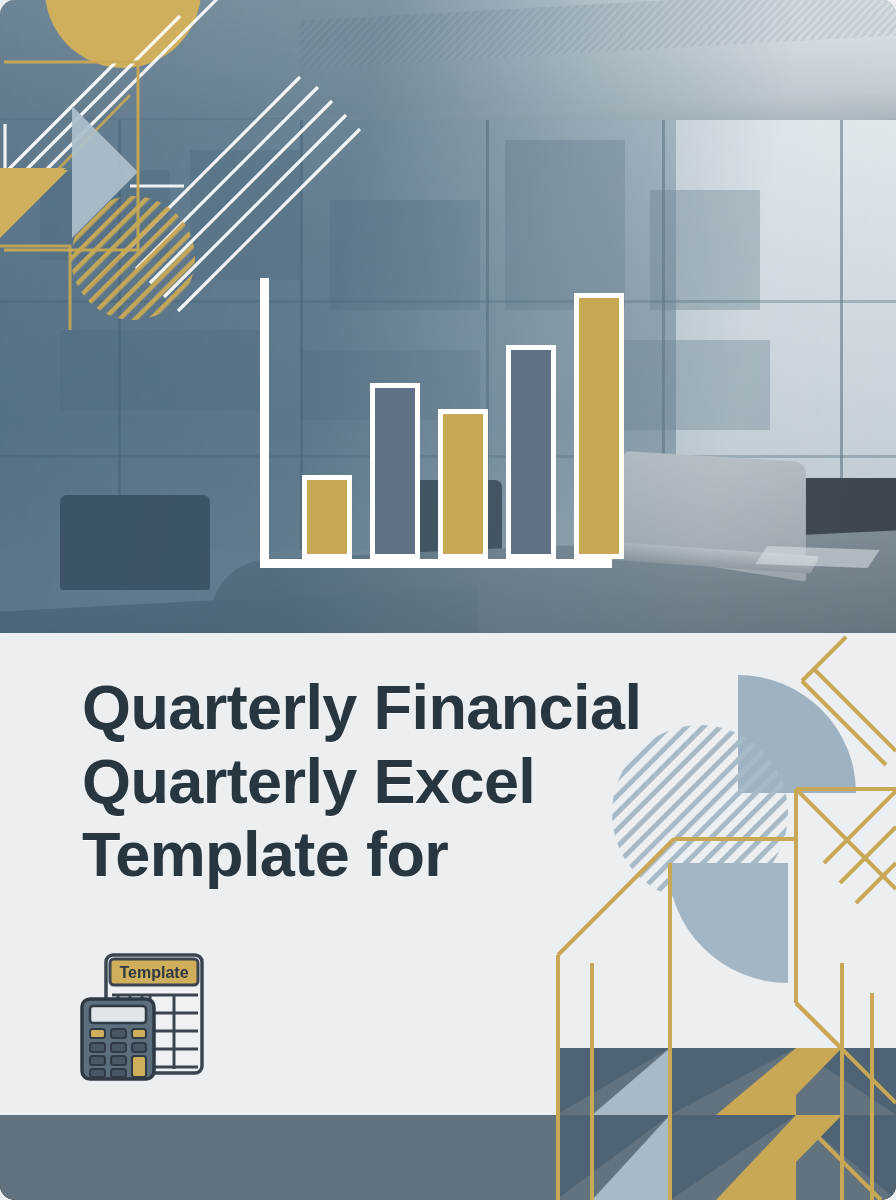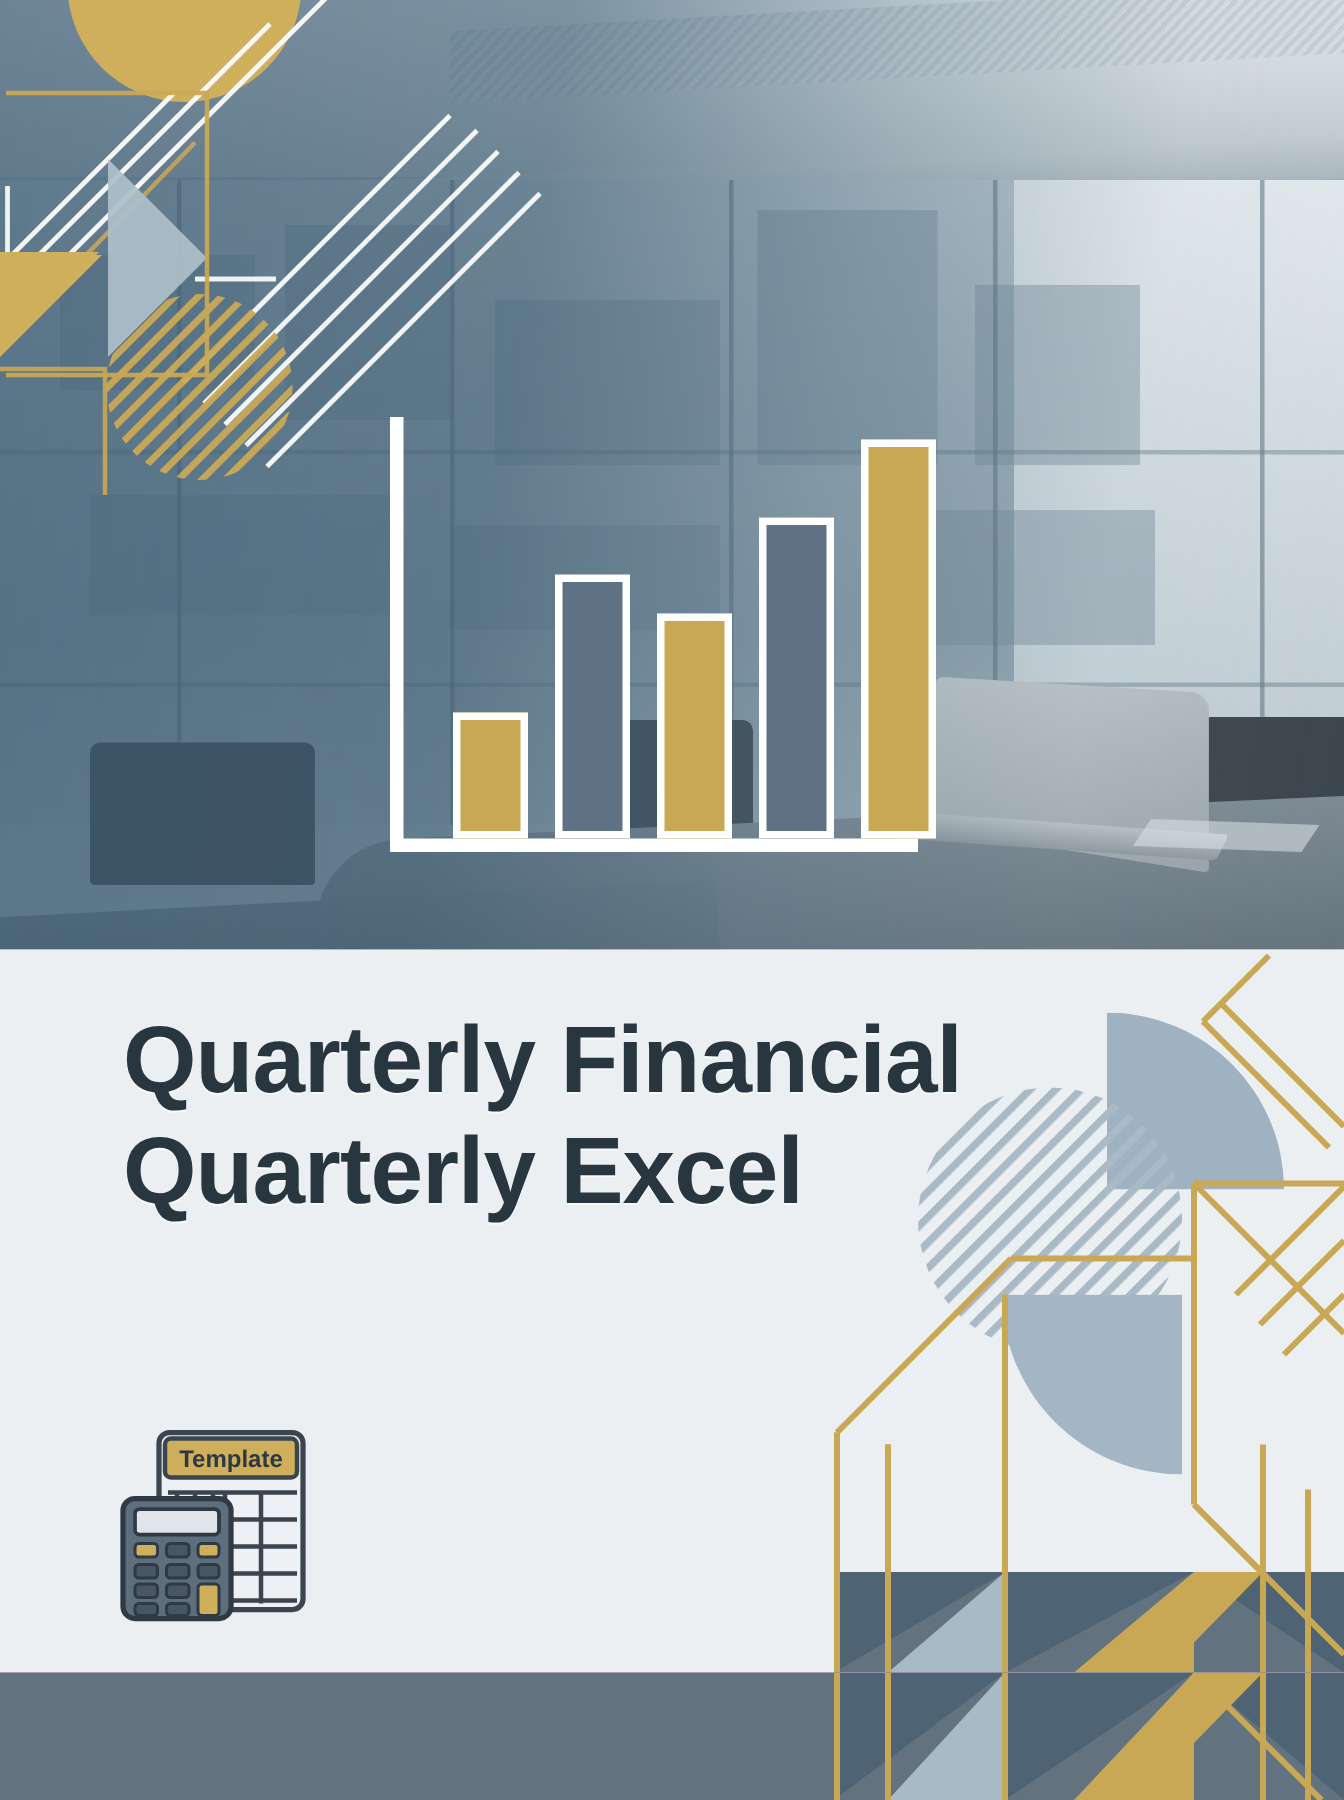--- a/index.html
+++ b/index.html
@@ -3,21 +3,21 @@
 <meta charset="utf-8">
 <style>
   * { margin:0; padding:0; box-sizing:border-box; }
   html,body { width:896px; height:1200px; }
   body {
     font-family:"Liberation Sans", sans-serif;
     background:#eceff1;
     overflow:hidden;
     position:relative;
   }
-  .page { position:relative; width:896px; height:1200px; overflow:hidden; background:#f9a8d4; }
+  .page { position:relative; width:896px; height:1200px; overflow:hidden; background:#000000;border-radius:15px; }
 
   
   .hero { position:absolute; left:0; top:0; width:896px; height:633px; overflow:hidden; }
 
   
   .photo { position:absolute; inset:0; background:#9fb0bb; }
   .photo .ceil {
     position:absolute; left:0; top:0; width:896px; height:118px;
     background:linear-gradient(180deg,#e3e9ec 0%,#cdd6da 55%,#b9c4ca 100%);
   }
@@ -277,20 +277,21 @@
         <path d="M114,415 L114,482"></path>
         <path d="M240,370 L340,470"></path>
         <path d="M286,415 L286,482"></path>
         <path d="M316,415 L316,482"></path>
       </g>
     </svg>
 
     <h1 class="title">
       <span>Quarterly Financial</span><br>
       <span>Quarterly Excel</span><br>
+      <span>Template for</span>
     </h1>
 
     <svg class="tplicon" width="130" height="132" viewBox="0 0 130 132">
 
       <rect x="28" y="4" width="96" height="118" rx="7" fill="#eef1f3" stroke="#3a454f" stroke-width="3.5"></rect>
 
       <rect x="32" y="8" width="88" height="26" rx="4" fill="#cfae5c" stroke="#3a454f" stroke-width="3"></rect>
       <text x="76" y="27" font-family="Liberation Sans, sans-serif" font-size="16" font-weight="bold" fill="#2c3943" text-anchor="middle">Template</text>
 
       <g stroke="#3a454f" stroke-width="3" fill="none">

